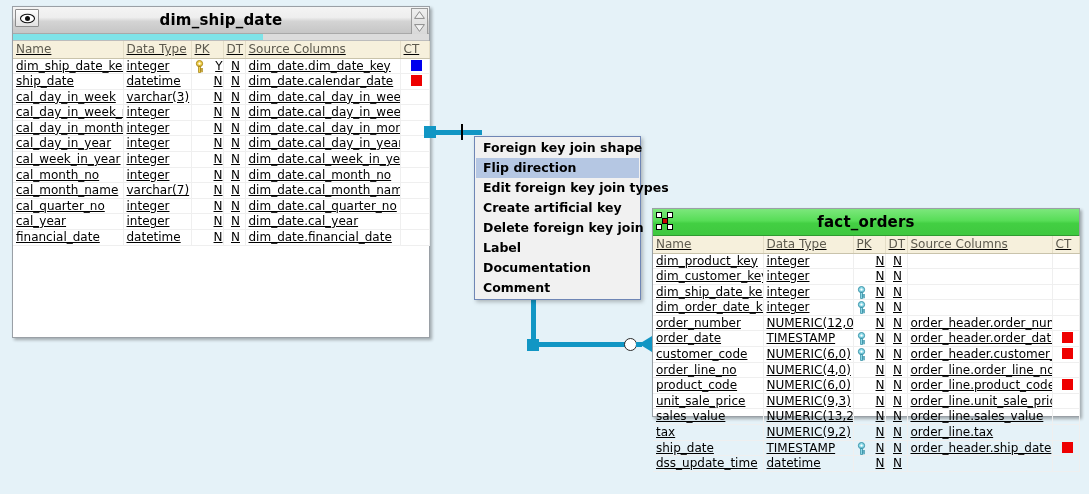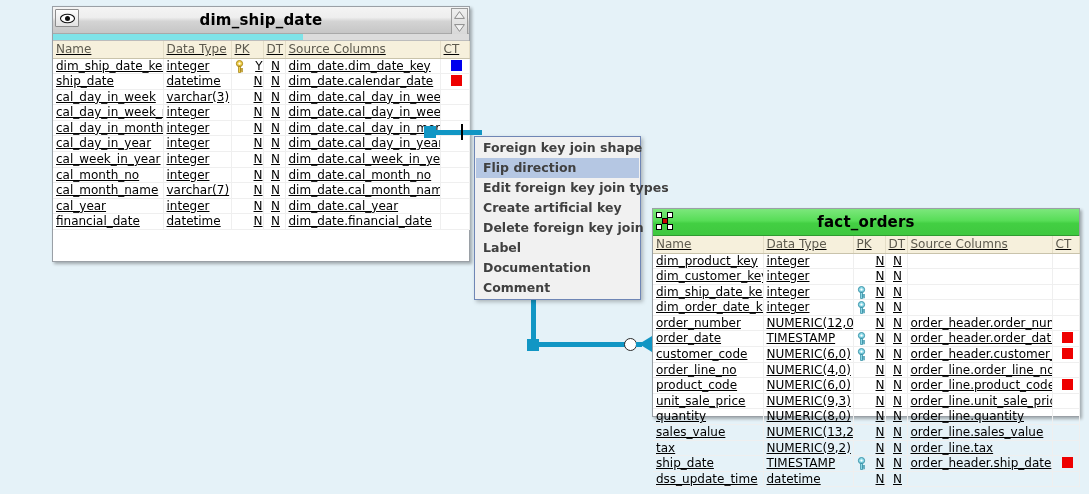--- a/index.html
+++ b/index.html
@@ -56,37 +56,37 @@
   td.c-dt,th.c-dt{text-align:center;padding-left:0;}
   td.c-ct,th.c-ct{text-align:center;padding-left:0;}
   .sw{display:inline-block;width:11px;height:11px;vertical-align:-1px;}
 
   
   .keyicon{position:absolute;left:2px;top:1px;}
 
   
   .ctxmenu{position:absolute;background:#f1f1f1;border:1px solid #6f86b5;
     box-shadow:2px 2px 4px rgba(0,0,0,.25);padding:1px;box-sizing:border-box;}
-  .ctxmenu .mi{font-size:12.5px;font-weight:bold;color:#404040;
+  .ctxmenu .mi{font-size:12.5px;font-weight:bold;color:#000000;
     padding:3px 8px 3px 7px;height:20px;box-sizing:border-box;line-height:14px;white-space:nowrap;}
   .ctxmenu .mi.hl{background:#b5c7e3;}
 
   
   .conn{position:absolute;background:#1196c4;}
   .sq{position:absolute;width:12px;height:12px;background:#1196c4;}
   .circ{position:absolute;width:13px;height:13px;border:1.5px solid #2a2a2a;border-radius:50%;
     background:#fff;box-sizing:border-box;}
   .arrow{position:absolute;width:0;height:0;
     border-top:8px solid transparent;border-bottom:8px solid transparent;border-left:13px solid #1196c4;}
   .tick{position:absolute;width:1.5px;background:#000;}
 </style>
 </head>
 <body>
 
-<div class="entity" id="ent0" style="left:12px;top:6px;width:418px;height:256px;margin-left:40px;">
+<div class="entity" id="ent0" style="left:12px;top:6px;width:418px;height:332px;">
   <div class="titlebar tb-silver">
     <div class="eye-btn">
       <svg width="15" height="11" viewBox="0 0 15 11">
         <ellipse cx="7.5" cy="5.5" rx="7" ry="4.3" fill="#fff" stroke="#111" stroke-width="1.1"></ellipse>
         <circle cx="7.5" cy="5.5" r="2.5" fill="#111"></circle>
       </svg>
     </div>
     <div class="ttl">dim_ship_date</div>
     <div class="scroll-arrows">
       <span class="tri-wrap">
@@ -196,20 +196,28 @@
         </tr>
         <tr>
           <td class="c-name">cal_month_name</td>
           <td class="c-type">varchar(7)</td>
           <td class="c-pk"><span>N</span></td>
           <td class="c-dt">N</td>
           <td class="c-src">dim_date.cal_month_name</td>
           <td class="c-ct"></td>
         </tr>
         <tr>
+          <td class="c-name">cal_quarter_no</td>
+          <td class="c-type">integer</td>
+          <td class="c-pk"><span>N</span></td>
+          <td class="c-dt">N</td>
+          <td class="c-src">dim_date.cal_quarter_no</td>
+          <td class="c-ct"></td>
+        </tr>
+        <tr>
           <td class="c-name">cal_year</td>
           <td class="c-type">integer</td>
           <td class="c-pk"><span>N</span></td>
           <td class="c-dt">N</td>
           <td class="c-src">dim_date.cal_year</td>
           <td class="c-ct"></td>
         </tr>
         <tr>
           <td class="c-name">financial_date</td>
           <td class="c-type">datetime</td>
@@ -351,28 +359,20 @@
         </tr>
         <tr>
           <td class="c-name">unit_sale_price</td>
           <td class="c-type">NUMERIC(9,3)</td>
           <td class="c-pk"><span>N</span></td>
           <td class="c-dt">N</td>
           <td class="c-src">order_line.unit_sale_price</td>
           <td class="c-ct"></td>
         </tr>
         <tr>
-          <td class="c-name">quantity</td>
-          <td class="c-type">NUMERIC(8,0)</td>
-          <td class="c-pk"><span>N</span></td>
-          <td class="c-dt">N</td>
-          <td class="c-src">order_line.quantity</td>
-          <td class="c-ct"></td>
-        </tr>
-        <tr>
           <td class="c-name">sales_value</td>
           <td class="c-type">NUMERIC(13,2)</td>
           <td class="c-pk"><span>N</span></td>
           <td class="c-dt">N</td>
           <td class="c-src">order_line.sales_value</td>
           <td class="c-ct"></td>
         </tr>
         <tr>
           <td class="c-name">tax</td>
           <td class="c-type">NUMERIC(9,2)</td>

